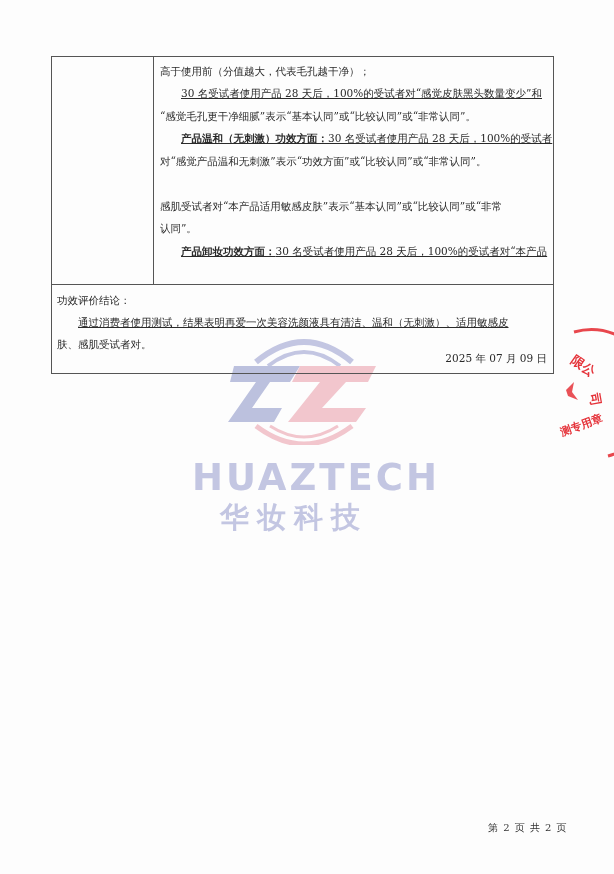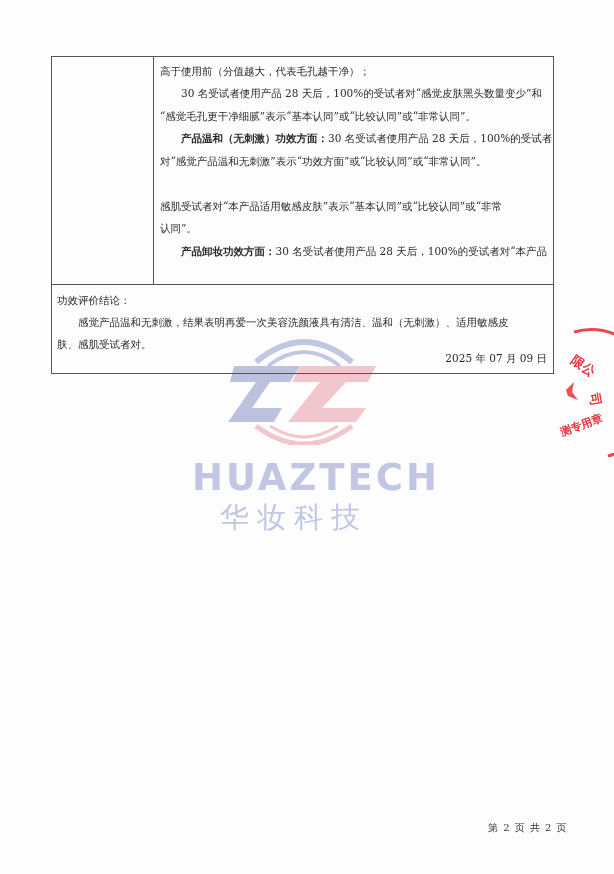--- a/index.html
+++ b/index.html
@@ -12,37 +12,37 @@
   
   .wm { position:absolute; left:0; top:0; width:614px; height:874px; pointer-events:none; }
   .wm-logo { position:absolute; left:226px; top:330px; width:156px; height:115px; }
   .wm-en {
     position:absolute; left:192px; top:458px; width:224px; text-align:right;
     font-family:"DejaVu Sans", "Liberation Sans", sans-serif; font-weight:bold;
     font-size:37px; letter-spacing:3px; color:#c3c6e2; line-height:40px;
   }
   .wm-cn {
     position:absolute; left:214px; top:500px; width:160px; text-align:center;
-    font-family:"DejaVu Sans", "Liberation Sans", sans-serif; font-weight:normal;
+    font-family:"DejaVu Sans", "Liberation Sans", sans-serif; font-weight:bold;
     font-size:29px; letter-spacing:8px; color:#c3c6e2; line-height:34px;
   }
 
   
   .tbl { position:absolute; left:51px; top:56px; width:503px; height:318px;
          border:1px solid #555; box-sizing:border-box; }
   .row1 { position:absolute; left:0; top:0; width:501px; height:227px; border-bottom:1px solid #555; }
   .leftcell { position:absolute; left:0; top:0; width:101px; height:227px; border-right:1px solid #555; }
   .rightcell { position:absolute; left:102px; top:0; width:399px; height:227px;text-align:center; }
   .row2 { position:absolute; left:0; top:228px; width:501px; height:88px; }
 
   .line {
     position:absolute; font-size:10.5px; line-height:14px; white-space:nowrap; color:#2a2a2a;
   }
   .rl { left:6px; }
-  .ind { padding-left:21px; }
+  .ind { padding-left:21px;text-decoration:underline; }
   .b { font-weight:bold; }
 
   .date { position:absolute; right:6px; top:66px; font-size:10.5px; line-height:14px; color:#2a2a2a; }
 
   .footer { position:absolute; left:488px; top:821px; font-size:10px; letter-spacing:1px; color:#333; }
 
   .stamp { position:absolute; left:556px; top:328px; width:58px; height:132px; }
 </style>
 </head>
 <body>
@@ -75,21 +75,21 @@
         <div class="line rl" style="top:52px">“感觉毛孔更干净细腻”表示“基本认同”或“比较认同”或“非常认同”。</div>
         <div class="line rl ind" style="top:74px"><span class="b">产品温和（无刺激）功效方面：</span><span>30 名受试者使用产品 28 天后，100%的受试者</span></div>
         <div class="line rl" style="top:97px">对“感觉产品温和无刺激”表示“功效方面”或“比较认同”或“非常认同”。</div>
         <div class="line rl" style="top:142px">感肌受试者对“本产品适用敏感皮肤”表示“基本认同”或“比较认同”或“非常</div>
         <div class="line rl" style="top:164px">认同”。</div>
         <div class="line rl ind" style="top:187px"><span class="b">产品卸妆功效方面：</span><span>30 名受试者使用产品 28 天后，100%的受试者对“本产品</span></div>
       </div>
     </div>
     <div class="row2">
       <div class="line" style="left:5px; top:8px">功效评价结论：</div>
-      <div class="line ind" style="left:5px; top:30px">感觉产品温和无刺激，结果表明再爱一次美容洗颜液具有清洁、温和（无刺激）、适用敏感皮</div>
+      <div class="line ind" style="left:5px; top:30px">通过消费者使用测试，结果表明再爱一次美容洗颜液具有清洁、温和（无刺激）、适用敏感皮</div>
       <div class="line" style="left:5px; top:52px">肤、感肌受试者对。</div>
       <div class="date">2025 年 07 月 09 日</div>
     </div>
   </div>
 
   <svg class="stamp" viewBox="0 0 58 132">
     <path d="M18 4 A64 64 0 0 1 52 128" stroke="#e5333a" stroke-width="3" fill="none" opacity="0.9"></path>
     <text x="14" y="34" font-size="13" fill="#e5333a" font-family="DejaVu Sans, sans-serif" font-weight="bold" transform="rotate(35 14 34)">限公</text>
     <text x="34" y="66" font-size="13" fill="#e5333a" font-family="DejaVu Sans, sans-serif" font-weight="bold" transform="rotate(80 34 66)">司</text>
     <polygon points="10,62 18,54 16,64 22,72 12,68" fill="#e5333a" opacity="0.85"></polygon>

